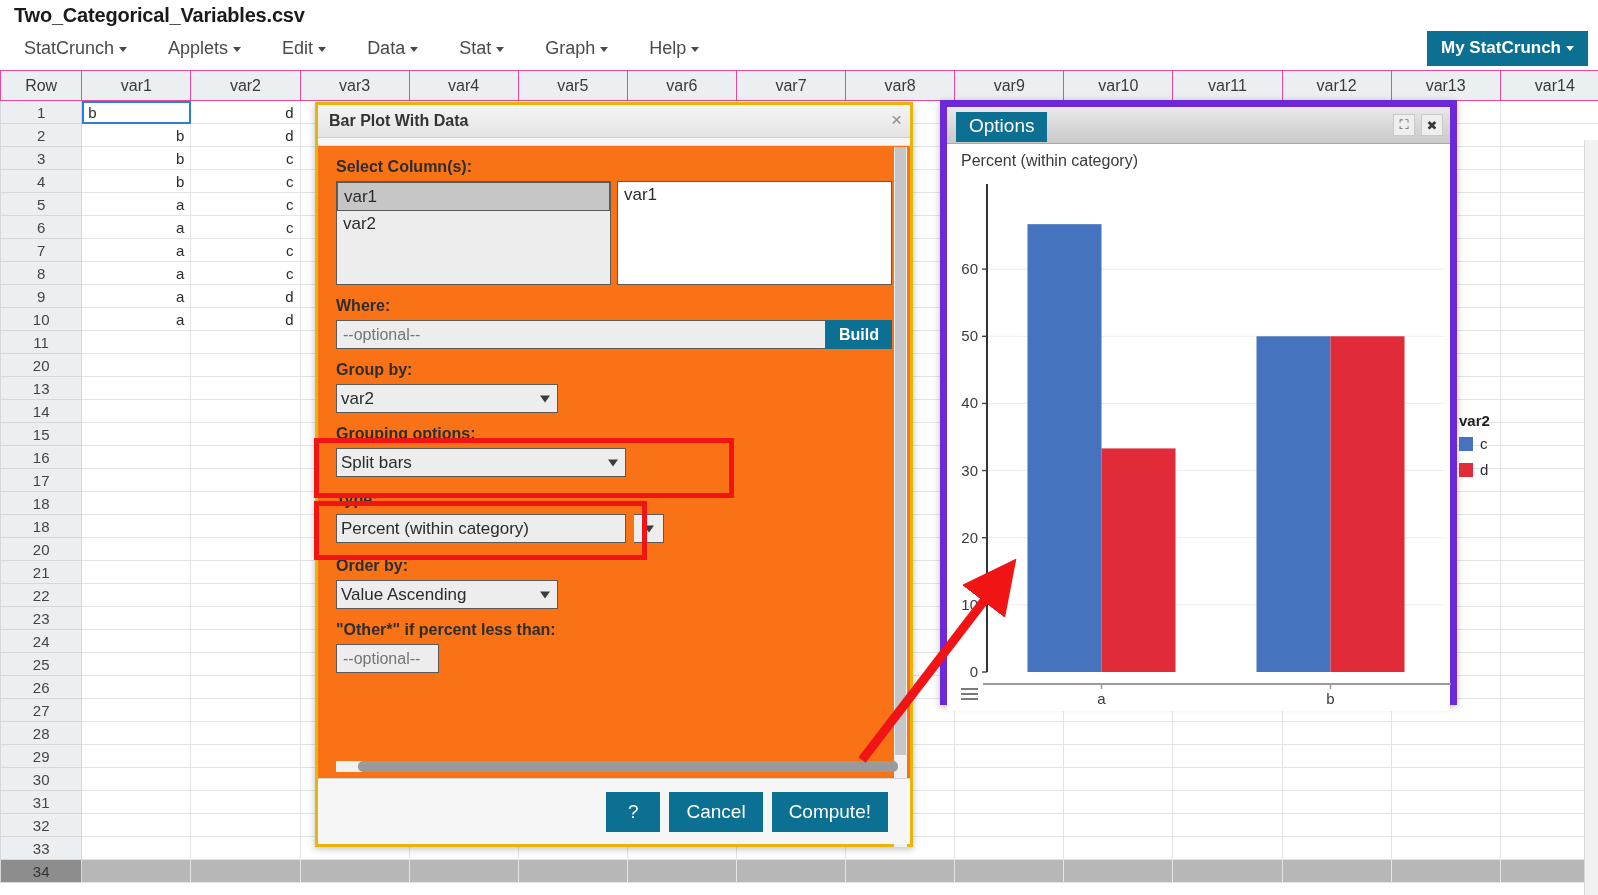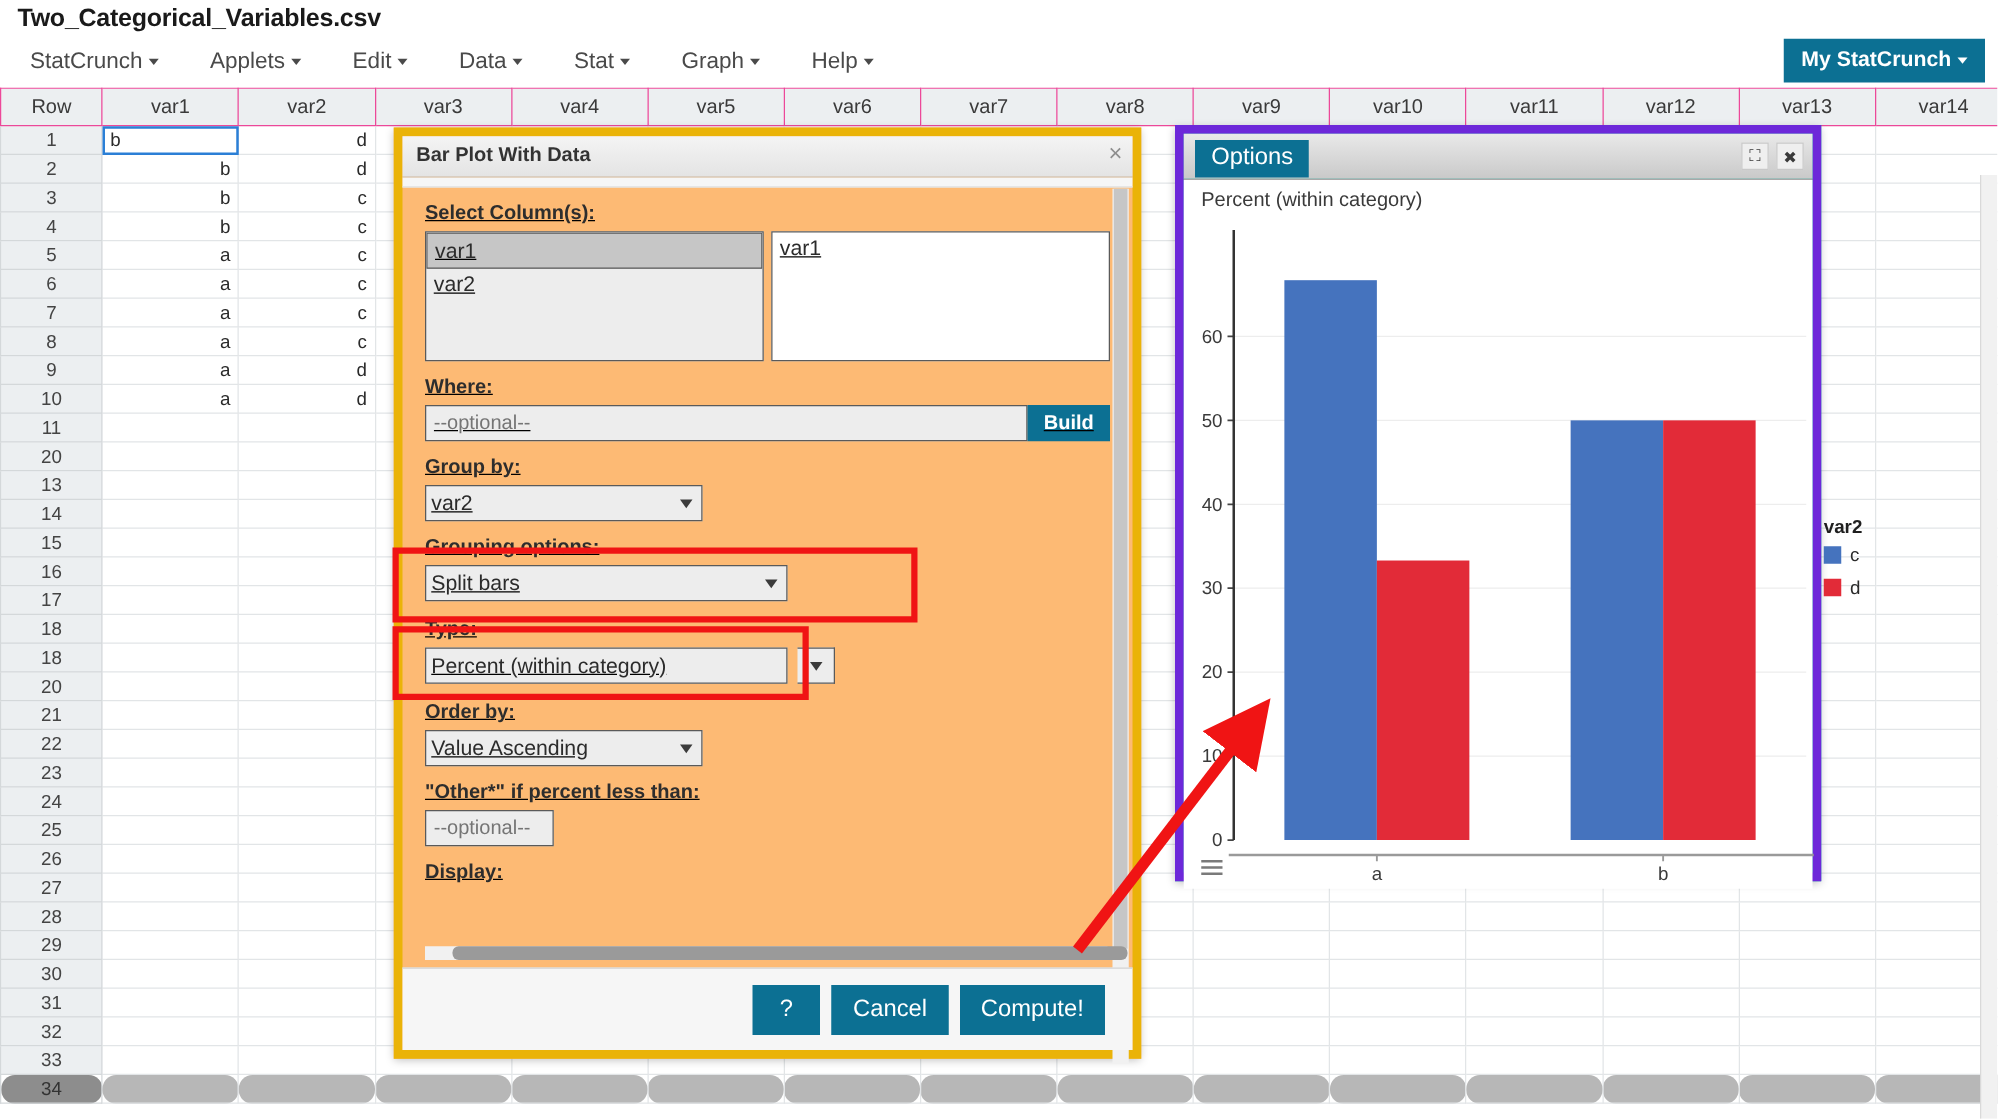--- a/index.html
+++ b/index.html
@@ -56,32 +56,31 @@
   table.grid th.var-col { width: 102px; }
   table.grid td {
     height: 23px; border: 1px solid #e2e5e7; font-size: 15px; color: #2b2b2b;
     text-align: right; padding: 0 6px; background: #fff;
   }
   table.grid td.rownum {
     background: #eceff1; text-align: center; color: #444;
     border: 1px solid #d4d8da; padding: 0;
   }
   table.grid tr.lastrow td.rownum { background: #8d8d8d; color: #333; }
-  table.grid tr.lastrow td { background: #b7b7b7; border-radius: 11px; }
+  table.grid tr.lastrow td { background: #b7b7b7; }
   td.selected-cell {
     outline: 2px solid #2b7fd6; outline-offset: -2px;
     text-align: left !important;
   }
 
   
   .dialog {
     position: absolute; left: 315px; top: 102px; width: 598px; height: 745px;
-    background: #fdba74; border: 7px solid #eab308;
+    background: #f97316; border: 3px solid #eab308;
     box-shadow: 0 2px 7px rgba(0,0,0,.25);
-    text-decoration: underline;
   }
   .dlg-titlebar {
     height: 33px; background: linear-gradient(#f4f4f4,#e4e4e4);
     border-bottom: 1px solid #cfcfcf; position: relative;
   }
   .dlg-title {
     position: absolute; left: 11px; top: 7px;
     font-size: 16px; font-weight: bold; color: #333;
   }
   .dlg-close {
@@ -923,21 +922,20 @@
           <span class="arrow"></span>
         </div>
       </div>
 
       <div class="grp">
         <div class="fld-label">"Other*" if percent less than:</div>
         <input class="small-input" type="text" placeholder="--optional--" style="">
       </div>
 
       <div class="grp">
-        <div class="fld-label">Display:</div>
       </div>
 
     </div>
 
     <div class="dlg-vscroll">
       <div class="thumb"></div>
     </div>
     <div class="dlg-hscroll">
       <div class="thumb"></div>
     </div>

